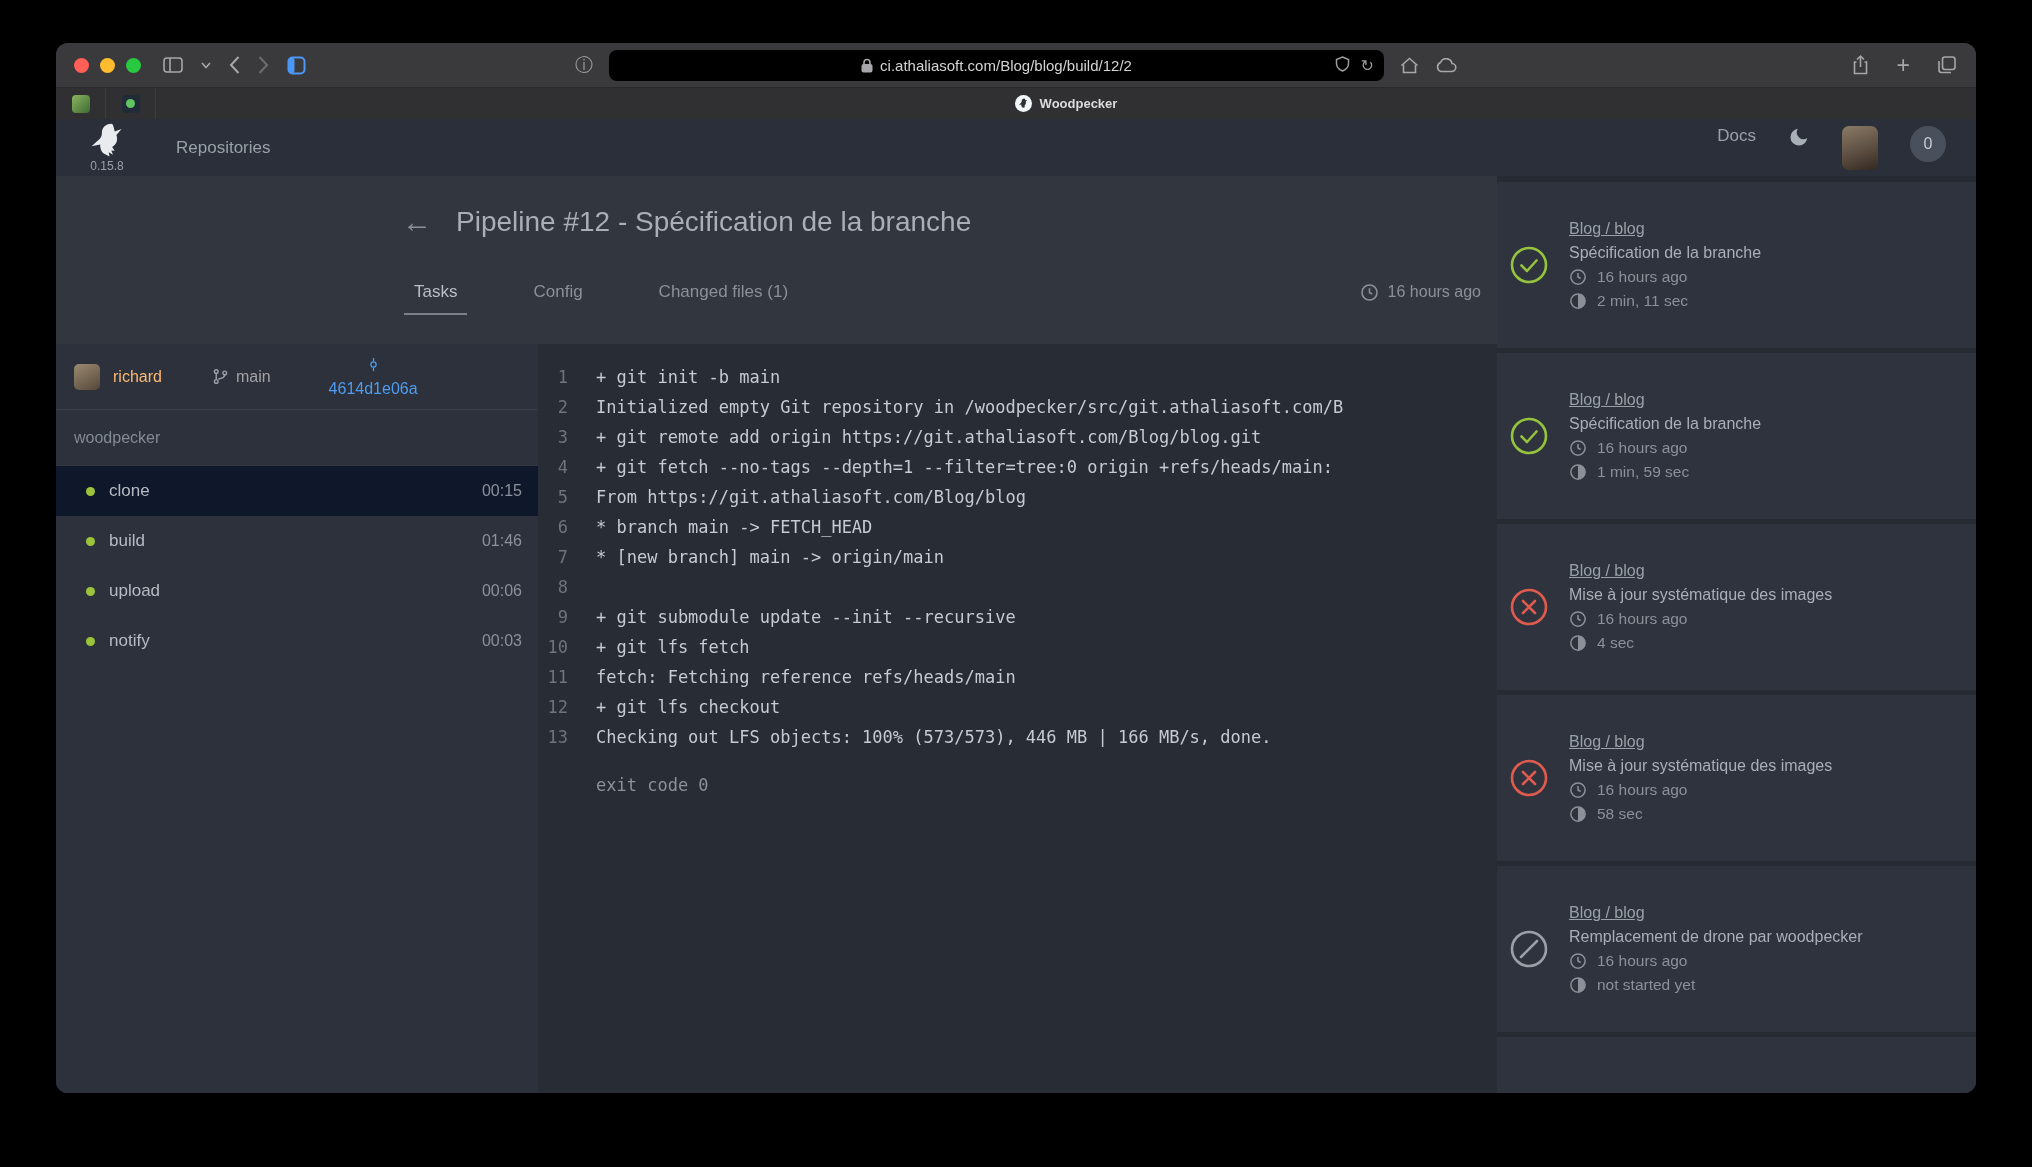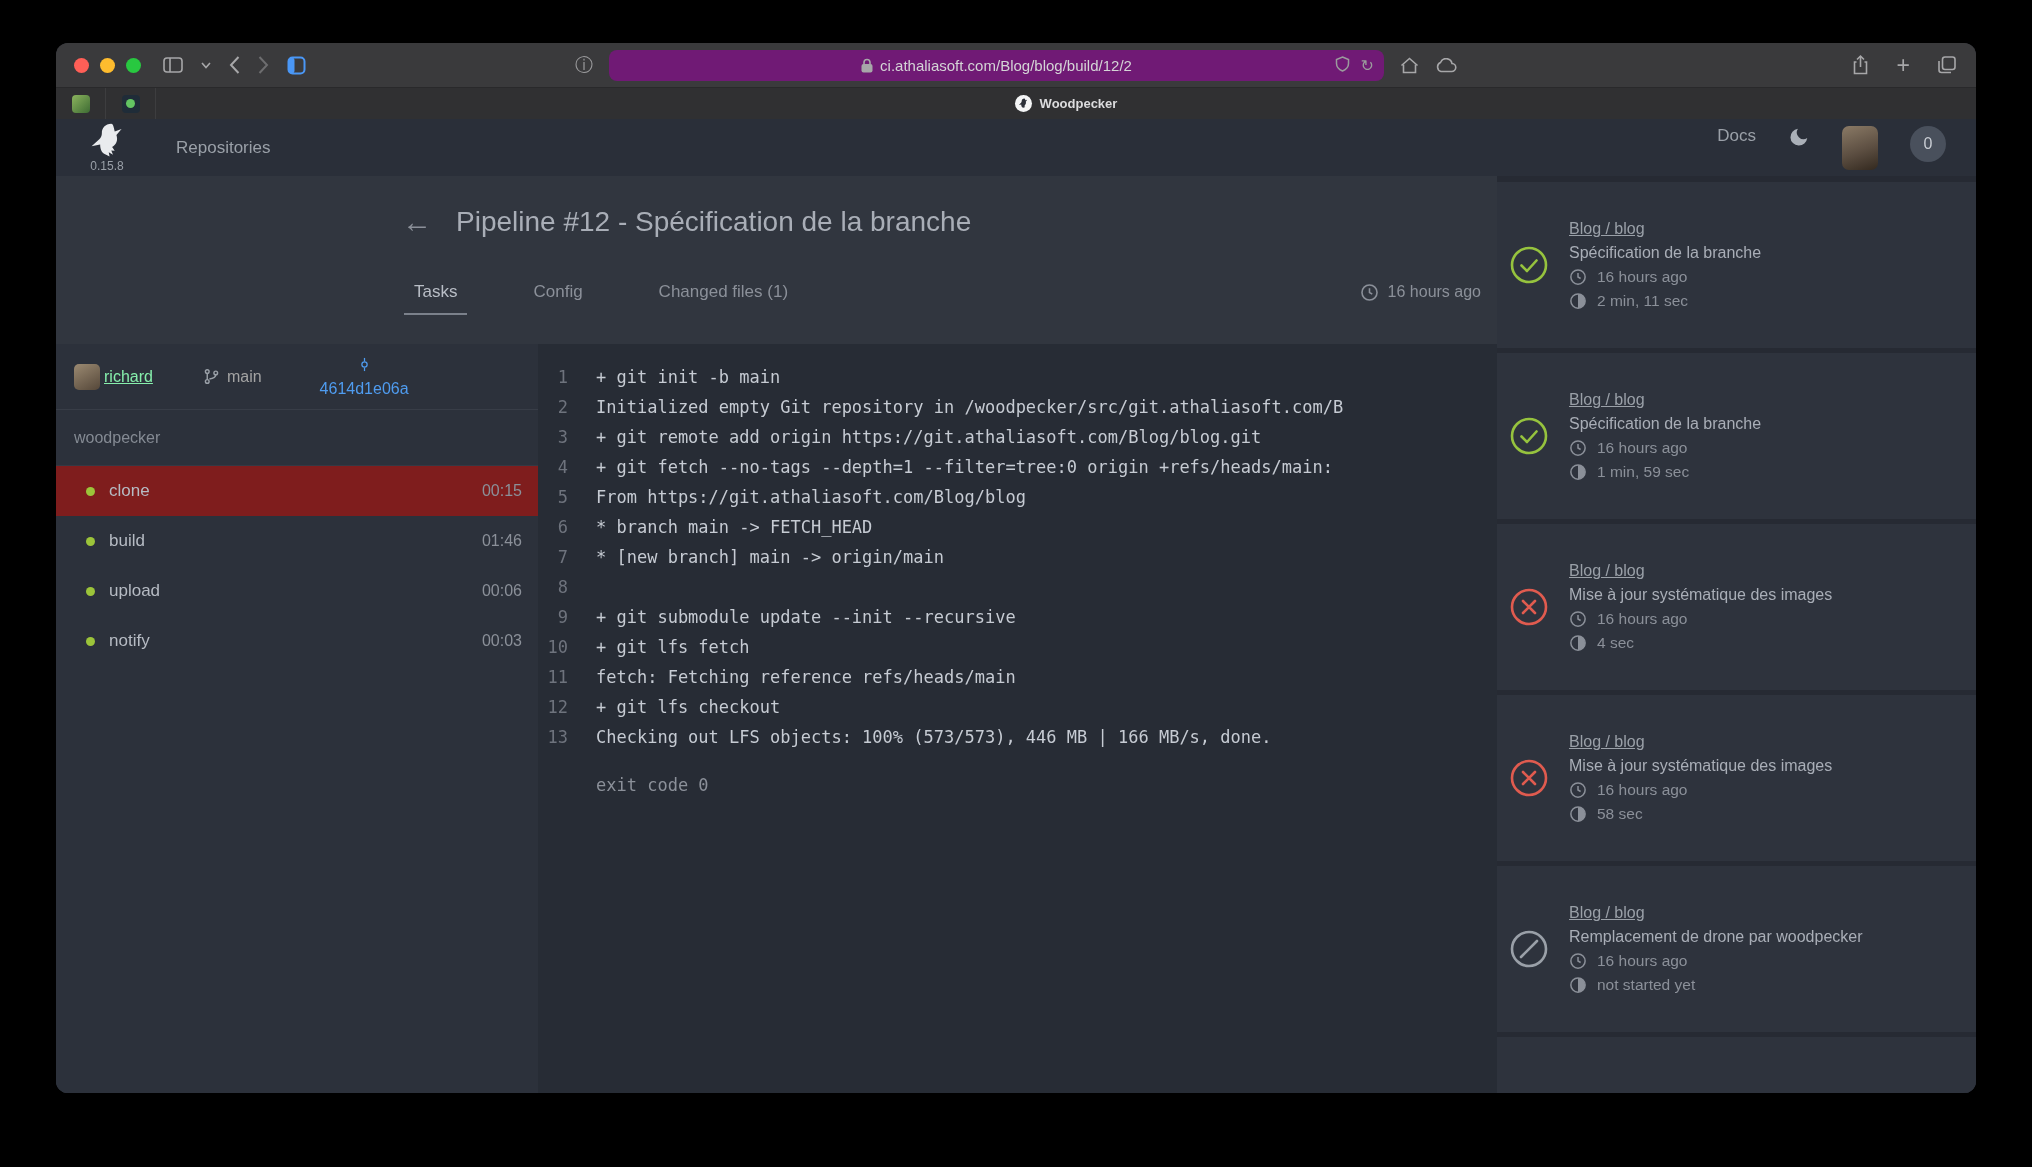--- a/index.html
+++ b/index.html
@@ -10,21 +10,21 @@
 
   
   .toolbar { height:44px; background:#3a3a3c; position:relative; display:flex; align-items:center; padding:0 18px; }
   .traffic { display:flex; gap:11px; margin-right:22px; }
   .traffic span { width:15px; height:15px; border-radius:50%; display:block; }
   .tl-red { background:#ff5f57; } .tl-yellow { background:#febc2e; } .tl-green { background:#28c840; }
   .chrome-ic { color:#a7a7a9; display:flex; align-items:center; justify-content:center; }
   .nav-cluster { display:flex; align-items:center; gap:18px; }
   .nav-cluster .dim { color:#6d6d6f; }
   .addr-group { position:absolute; left:50%; transform:translateX(-50%); display:flex; align-items:center; gap:16px; height:100%; }
-  .addressbar { width:775px; height:31px; background:#701a75; border-radius:8px; display:flex; align-items:center;
+  .addressbar { width:775px; height:31px; background:#000000; border-radius:8px; display:flex; align-items:center;
                 justify-content:center; position:relative; color:#d4d4d6; font-size:15px; }
   .addressbar .lock { margin-right:7px; color:#a7a7a9; display:flex; }
   .addr-right { position:absolute; right:10px; display:flex; align-items:center; gap:11px; color:#9b9b9d; }
   .right-cluster { position:absolute; right:20px; display:flex; align-items:center; gap:28px; color:#a7a7a9; }
   .info-glyph { font-size:18px; color:#9b9b9d; }
 
   .tabstrip { height:32px; background:#303032; border-top:1px solid #29292b; display:flex; align-items:stretch; }
   .pinned-tab { width:50px; display:flex; align-items:center; justify-content:center; border-right:1px solid #3d3d3f; }
   .fav1 { width:18px; height:18px; border-radius:4px; background:linear-gradient(135deg,#8cb45e,#3d6b33); }
   .fav2 { width:18px; height:18px; border-radius:4px; background:#1f2c38; display:flex; align-items:center; justify-content:center; }
@@ -54,27 +54,27 @@
   .tabs-row { position:absolute; top:96px; height:40px; left:358px; right:16px; display:flex; align-items:center; }
   .tab { margin-right:76px; color:#8b9099; font-size:17px; position:relative; }
   .tab.active { color:#b9bec6; }
   .tab.active::after { content:""; position:absolute; left:-10px; right:-10px; bottom:-13px; height:2px; background:#7b818b; }
   .time-ago { margin-left:auto; display:flex; align-items:center; gap:9px; color:#8b9099; font-size:16px; }
 
   .panels { flex:1; display:flex; min-height:0; }
   .steps-panel { width:482px; flex:0 0 auto; background:#2c313b; display:flex; flex-direction:column; }
   .meta-row { height:66px; display:flex; align-items:center; padding:0 18px; border-bottom:1px solid #383d47; flex:0 0 auto; }
   .avatar-sm { width:26px; height:26px; border-radius:5px; background:linear-gradient(150deg,#9b8a72,#554739); flex:0 0 auto; }
-  .author-name { color:#86efac; font-size:16px; margin-left:4px;text-decoration:underline; }
+  .author-name { color:#fdba74; font-size:16px; margin-left:13px; }
   .branch-group { display:flex; align-items:center; gap:7px; margin-left:50px; color:#a3a3a3; font-size:16px; }
   .commit-group { display:flex; align-items:center; gap:6px; margin-left:58px; color:#4f9cf0; font-size:16px;flex-direction:column; }
   .section-label { height:56px; display:flex; align-items:center; padding:0 18px; color:#848a93; font-size:16px;
                    border-bottom:1px solid #343944; flex:0 0 auto; }
   .step-row { height:50px; display:flex; align-items:center; padding:0 16px 0 30px; gap:14px; color:#b6bbc3; font-size:17px; flex:0 0 auto; }
-  .step-row.active { background:#7f1d1d; }
+  .step-row.active { background:#0f172a; }
   .dot { width:9px; height:9px; border-radius:50%; background:#9cc43a; flex:0 0 auto; }
   .step-time { margin-left:auto; color:#8b9099; font-size:16px; }
 
   .console { flex:1; background:#272c35; padding-top:18px; font-family:"DejaVu Sans Mono", monospace;
              font-size:17px; line-height:30px; color:#c6cbd3; overflow:hidden; }
   .console-line { display:flex; white-space:pre; }
   .line-no { width:30px; text-align:right; color:#6e737d; flex:0 0 auto; }
   .line-text { padding-left:28px; }
   .exit-code { margin-top:18px; padding-left:58px; color:#8b9099; font-family:"DejaVu Sans Mono", monospace; white-space:pre; }
 

